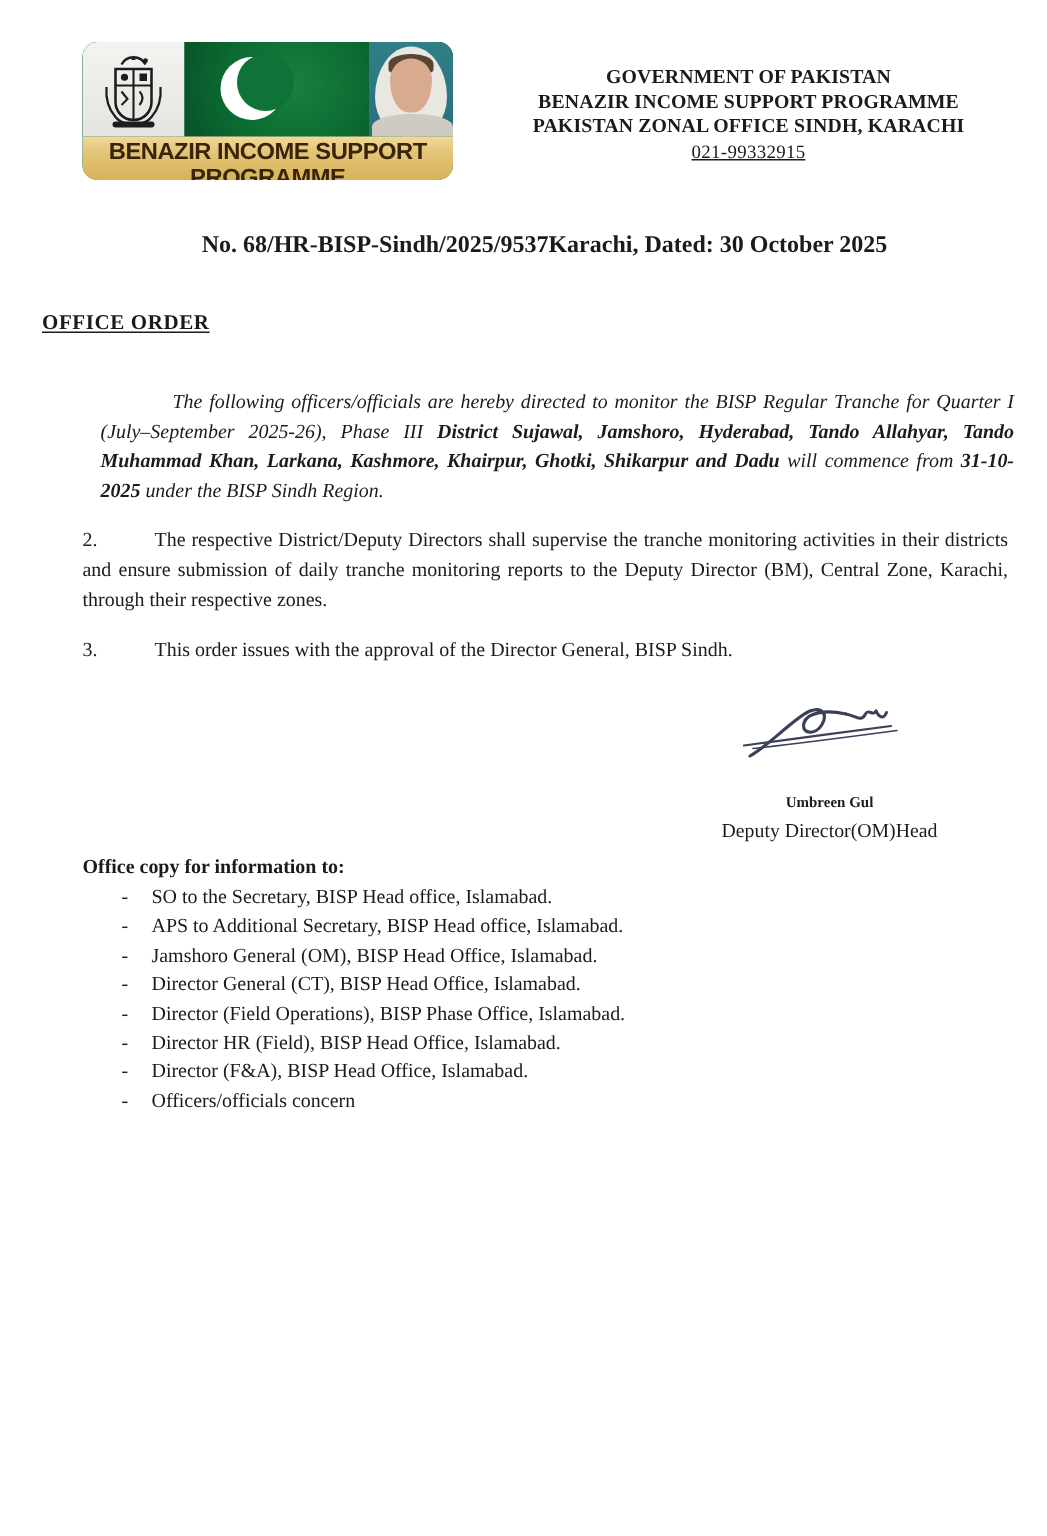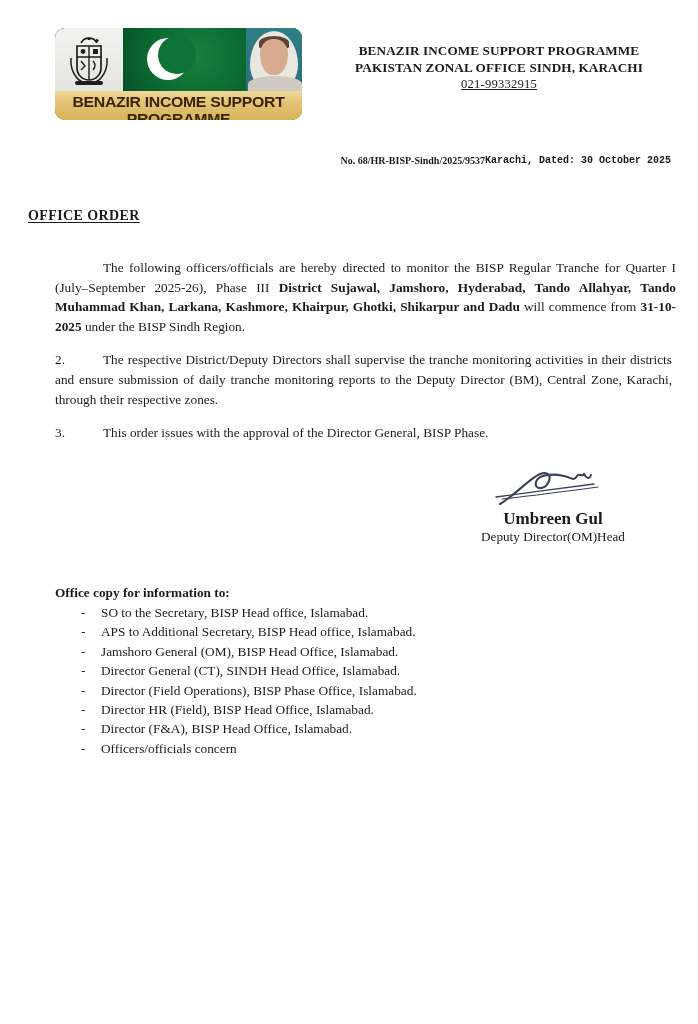--- a/index.html
+++ b/index.html
@@ -164,25 +164,25 @@
     letter-spacing: 0.2px;
   }
 
   
   .refline {
     position: absolute;
     left: 55px;
     top: 155px;
     width: 616px;
     display: flex;
-    justify-content: flex-end;
-    font-weight: 700;
-    font-size: 10px;
-  }
-  .refline .date { padding-right: 0; font-family: Liberation Mono, monospace; }
+    justify-content: center;
+    font-weight: 700;
+    font-size: 16px;
+  }
+  .refline .date { padding-right: 0; }
 
   
   .doc-title {
     position: absolute;
     left: 0;
     top: 208px;
     width: 698px;
     text-align: left;
     font-weight: 700;
     font-size: 14px;
@@ -197,21 +197,21 @@
   
   .body {
     position: absolute;
     left: 55px;
     top: 258px;
     width: 621px;
     font-size: 13.3px;
     line-height: 19.6px;
     text-align: justify;
   }
-  .para { margin: 0 0 14px 0; }
+  .para { margin: 0 0 14px 12px; font-style: italic; }
   .para.indent { text-indent: 48px; }
   .para b { font-weight: 700; }
 
   .numpara {
     margin: 0 4px 14px 0;
     position: relative;
     padding-left: 0;
   }
   .numpara .num {
     display: inline-block;
@@ -226,33 +226,34 @@
     width: 246px;
     text-align: center;
   }
   .sig-mark {
     height: 44px;
     position: relative;
   }
   .sig-mark svg { display: block; margin: 0 auto; }
   .sig-name {
     font-weight: 700;
-    font-size: 17px;
+    font-size: 10px;
     line-height: 18px;
+    margin-top: 17px;
   }
   .sig-desig {
     font-size: 13.2px;
     line-height: 18px;
   }
 
   
   .copy {
     position: absolute;
     left: 55px;
-    top: 583px;
+    top: 568px;
     width: 600px;
   }
   .copy-head {
     font-weight: 700;
     font-size: 13.3px;
     line-height: 19px;
     margin-bottom: 1px;
   }
   .copy-list {
     list-style: none;
@@ -314,20 +315,21 @@
         </div>
       </div>
 
       <div class="logo-band">
         <span class="band-title">BENAZIR INCOME SUPPORT PROGRAMME</span>
 
       </div>
     </div>
 
     <div class="org">
+      <div>GOVERNMENT OF PAKISTAN</div>
       <div>BENAZIR INCOME SUPPORT PROGRAMME</div>
       <div>PAKISTAN ZONAL OFFICE SINDH, KARACHI</div>
       <div class="phone">021-99332915</div>
     </div>
   </div>
 
   <div class="refline">
     <div class="ref">No. 68/HR-BISP-Sindh/2025/9537</div>
     <div class="date">Karachi, Dated: 30 October 2025</div>
   </div>
@@ -335,21 +337,21 @@
   <div class="doc-title">
     <span>OFFICE ORDER</span>
   </div>
 
   <div class="body">
 
     <p class="para indent"><span>The following officers/officials are hereby directed to monitor the BISP Regular Tranche for Quarter I (July–September 2025-26), Phase III </span><b>District Sujawal, Jamshoro, Hyderabad, Tando Allahyar, Tando Muhammad Khan, Larkana, Kashmore, Khairpur, Ghotki, Shikarpur and Dadu</b><span> will commence from </span><b>31-10-2025</b><span> under the BISP Sindh Region.</span></p>
 
     <p class="numpara"><span class="num">2.</span><span>The respective District/Deputy Directors shall supervise the tranche monitoring activities in their districts and ensure submission of daily tranche monitoring reports to the Deputy Director (BM), Central Zone, Karachi, through their respective zones.</span></p>
 
-    <p class="numpara"><span class="num">3.</span><span>This order issues with the approval of the Director General, BISP Phase.</span></p>
+    <p class="numpara"><span class="num">3.</span><span>This order issues with the approval of the Director General, BISP Sindh.</span></p>
   </div>
 
   <div class="sig">
     <div class="sig-mark">
       <svg width="150" height="44" viewBox="0 0 150 44">
         <g fill="none" stroke="#3b3f58" stroke-linecap="round" stroke-linejoin="round">
           <path d="M22 38 C36 30, 52 12, 62 8 C70 5, 74 10, 70 17 C66 24, 56 24, 58 16 C60 9, 72 7, 86 10" stroke-width="2.1"></path>
           <path d="M86 10 C92 11, 96 16, 99 10 C101 6, 104 12, 106 8" stroke-width="2"></path>
           <path d="M106 8 C108 12, 111 14, 113 9" stroke-width="2"></path>
           <path d="M18 31 C46 27, 86 22, 116 18" stroke-width="1.4"></path>
@@ -360,21 +362,21 @@
     <div class="sig-name">Umbreen Gul</div>
     <div class="sig-desig">Deputy Director(OM)Head</div>
   </div>
 
   <div class="copy">
     <div class="copy-head">Office copy for information to:</div>
     <ul class="copy-list">
       <li><span class="dash">-</span><span>SO to the Secretary, BISP Head office, Islamabad.</span></li>
       <li><span class="dash">-</span><span>APS to Additional Secretary, BISP Head office, Islamabad.</span></li>
       <li><span class="dash">-</span><span>Jamshoro General (OM), BISP Head Office, Islamabad.</span></li>
-      <li><span class="dash">-</span><span>Director General (CT), SINDH Head Office, Islamabad.</span></li>
+      <li><span class="dash">-</span><span>Director General (CT), BISP Head Office, Islamabad.</span></li>
       <li><span class="dash">-</span><span>Director (Field Operations), BISP Phase Office, Islamabad.</span></li>
       <li><span class="dash">-</span><span>Director HR (Field), BISP Head Office, Islamabad.</span></li>
       <li><span class="dash">-</span><span>Director (F&amp;A), BISP Head Office, Islamabad.</span></li>
       <li><span class="dash">-</span><span>Officers/officials  concern</span></li>
     </ul>
   </div>
 
 </div>
 
 </body></html>

